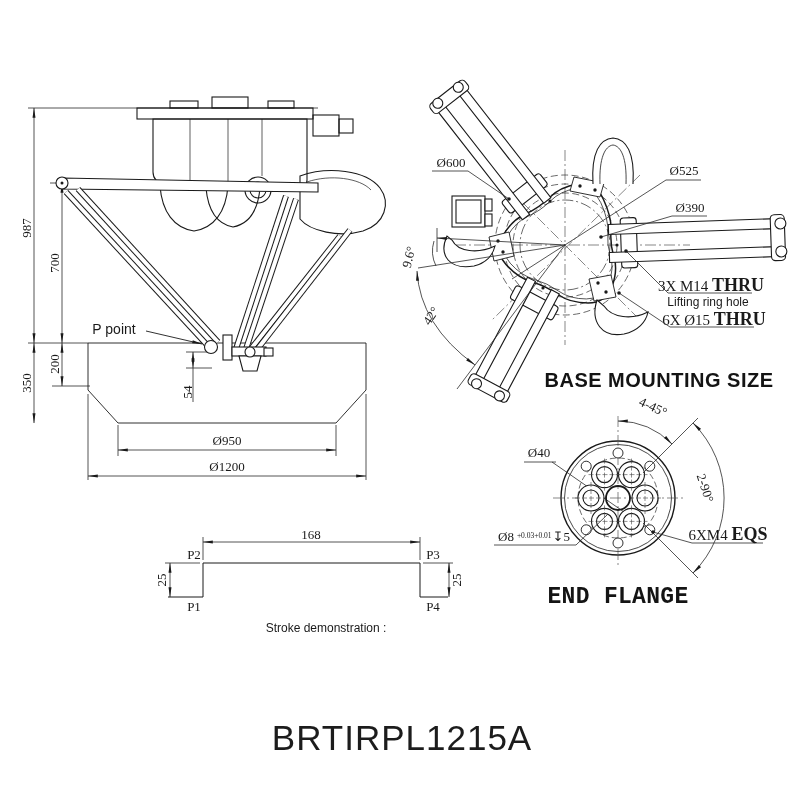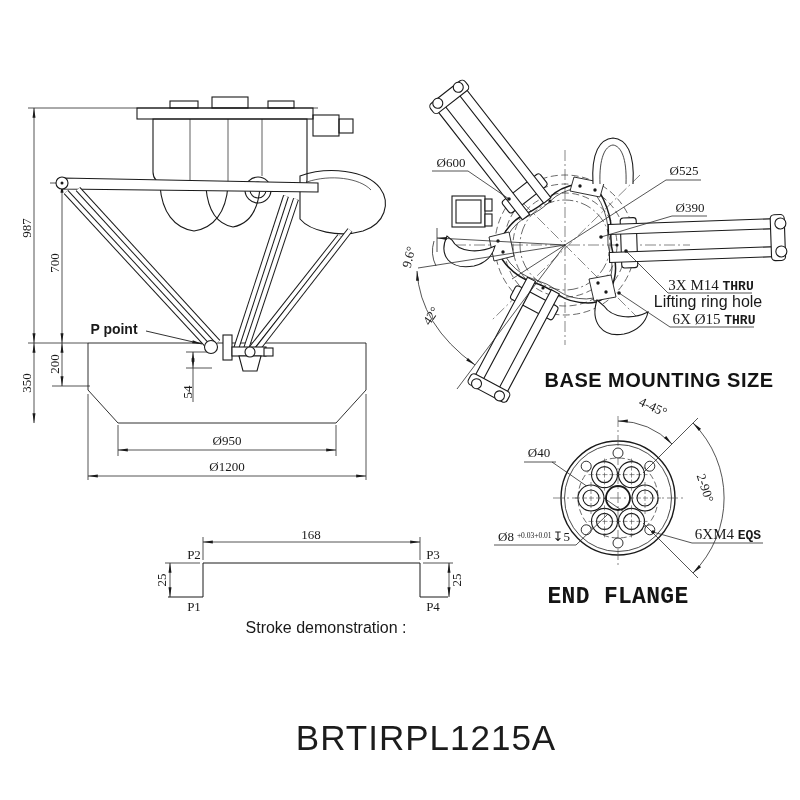--- a/index.html
+++ b/index.html
@@ -9,29 +9,29 @@
   }
   #linework { position:absolute; left:0; top:0; }
   .lbl { position:absolute; white-space:nowrap; color:#1a1a1a;
          transform:translate(-50%,-50%); line-height:1.05; }
   .serif { font-family:"Liberation Serif", serif; font-size:13px; }
   .sans  { font-family:"Liberation Sans", sans-serif; }
   .cap   { font-family:"Liberation Sans", sans-serif; font-size:20px;
            font-weight:600; letter-spacing:0.5px; color:#141414; }
   .cap-sm{ font-family:Liberation Mono, monospace; font-size:23px;
            font-weight:600; letter-spacing:0.3px; color:#141414; }
-  .note  { font-family:"Liberation Sans", sans-serif; font-size:16px; color:#191919; }
-  .pp    { font-size:14px; font-weight:700; }
+  .note  { font-family:"Liberation Sans", sans-serif; font-size:12px; color:#191919; }
+  .pp    { font-size:14px; font-weight:400; }
   .title { font-family:"Liberation Sans", sans-serif; font-size:35px;
-           font-weight:400; letter-spacing:1px; color:#1c1c1c;margin-left:24px; }
+           font-weight:400; letter-spacing:1px; color:#1c1c1c; }
   .tolstack { display:inline-flex; flex-direction:row; vertical-align:middle;
               font-size:7.5px; line-height:1.15; font-family:"Liberation Serif", serif;
               margin:0 1px 0 3px; }
   .mixed .serif-part { font-family:"Liberation Serif", serif; font-size:15px; }
-  .mixed .sans-part  { font-family:Liberation Mono, monospace; font-size:13px; font-weight:600; }
+  .mixed .sans-part  { font-family:Liberation Serif, serif; font-size:18px; font-weight:600; }
 </style>
 </head>
 <body>
 
 <div id="canvas">
 
 <svg id="linework" width="800" height="800" viewBox="0 0 800 800">
   <defs>
     <marker id="aE" orient="auto" markerUnits="userSpaceOnUse" markerWidth="14" markerHeight="8" refX="12.8" refY="4">
       <path d="M13,4 L3,2.5 L3,5.5 Z" fill="#1a1a1a"></path>

